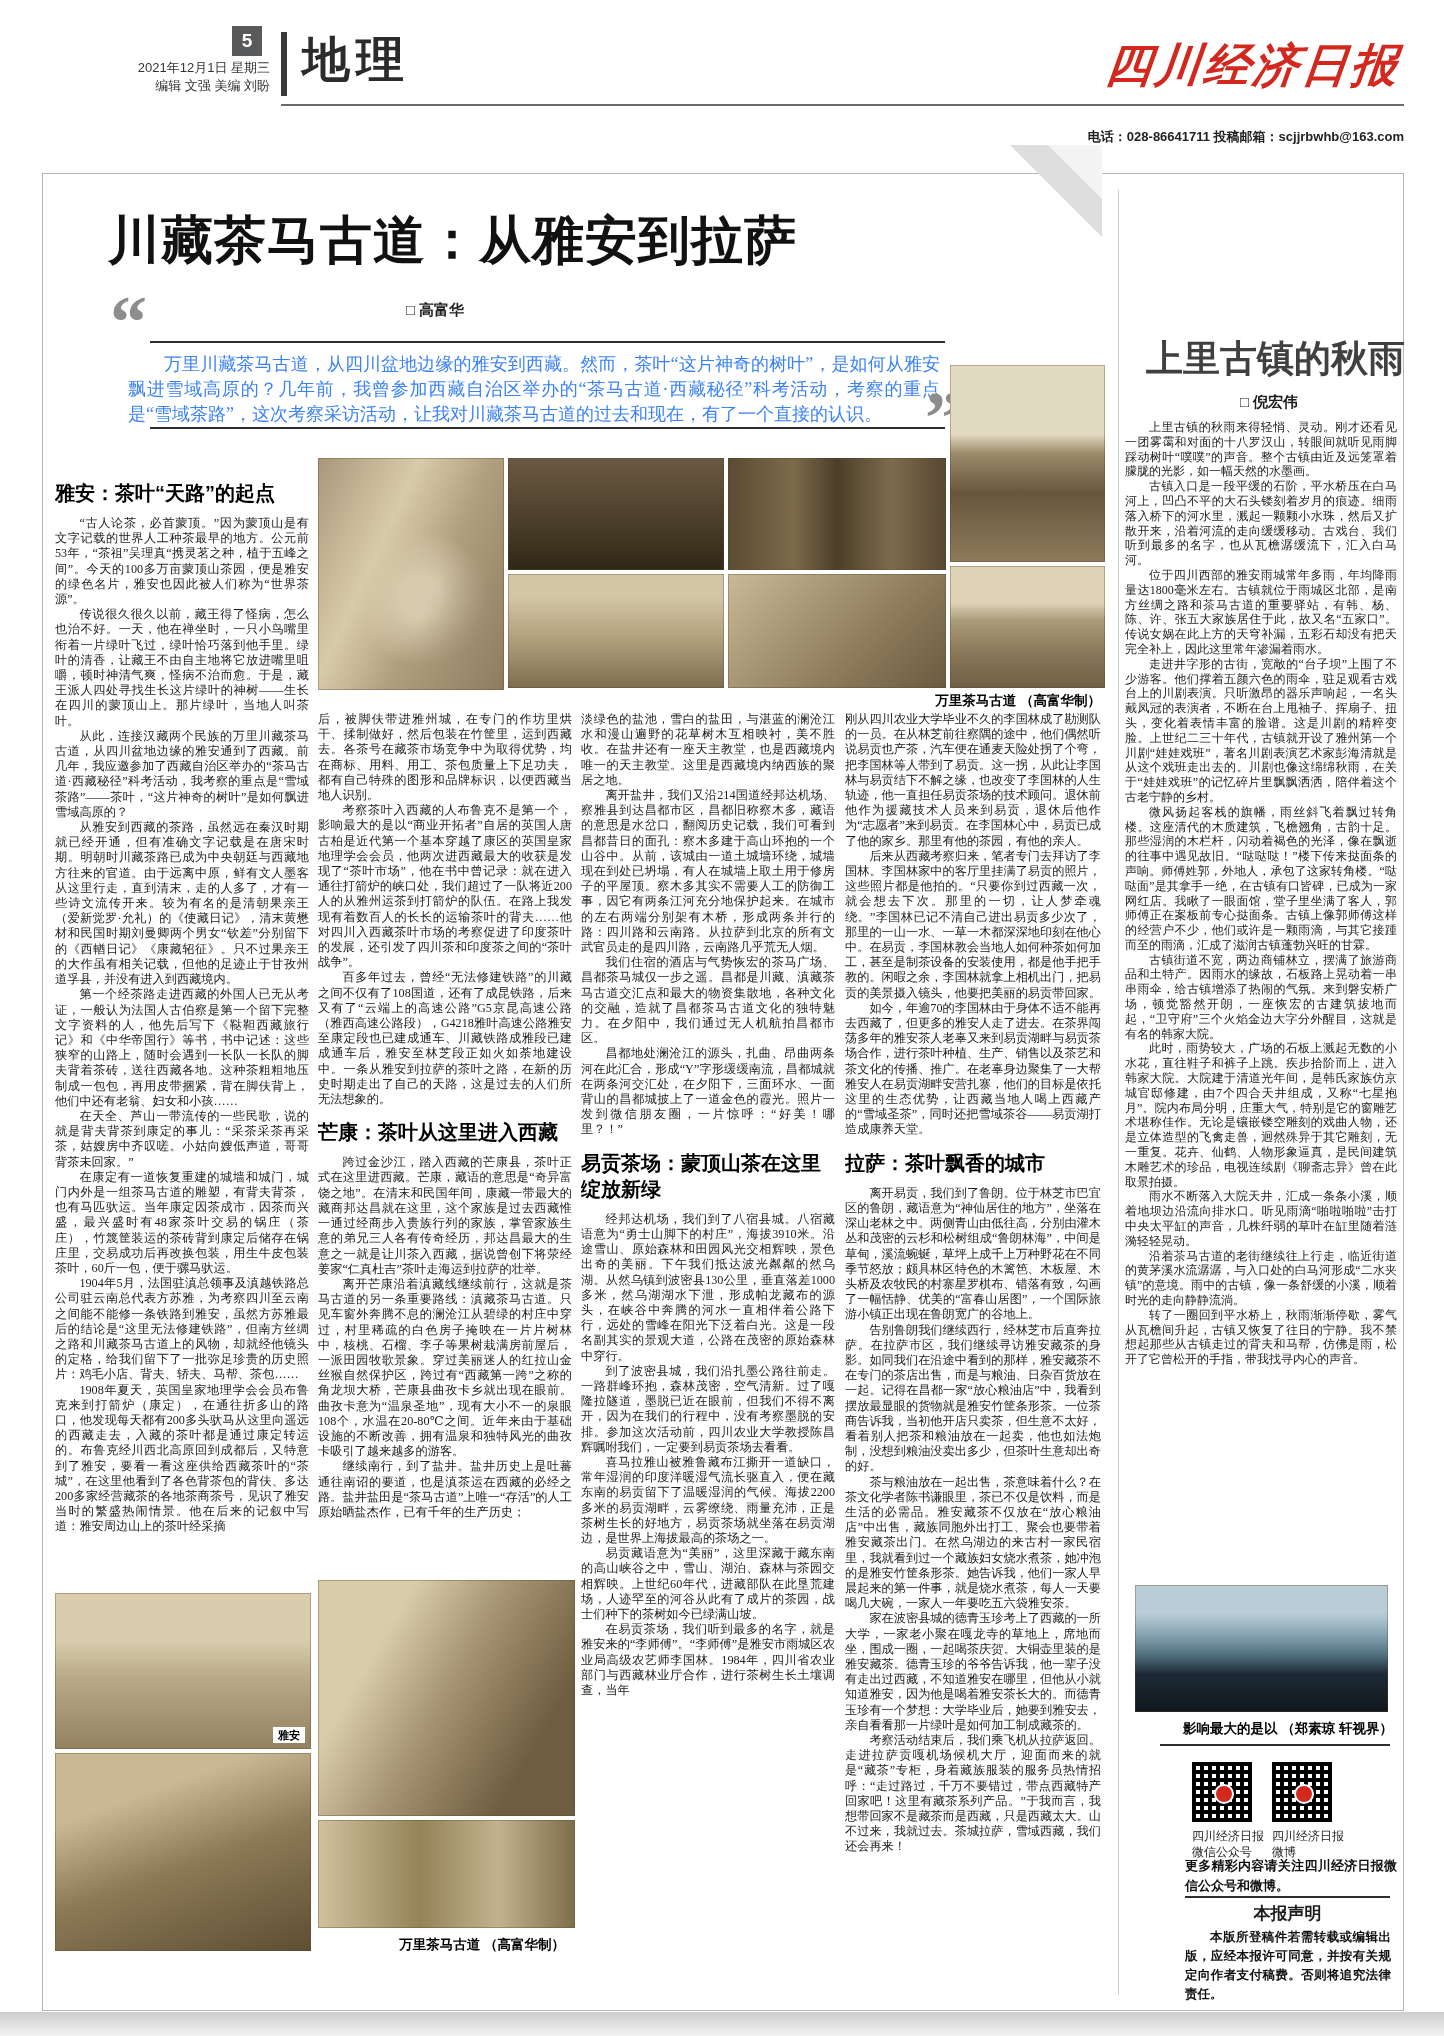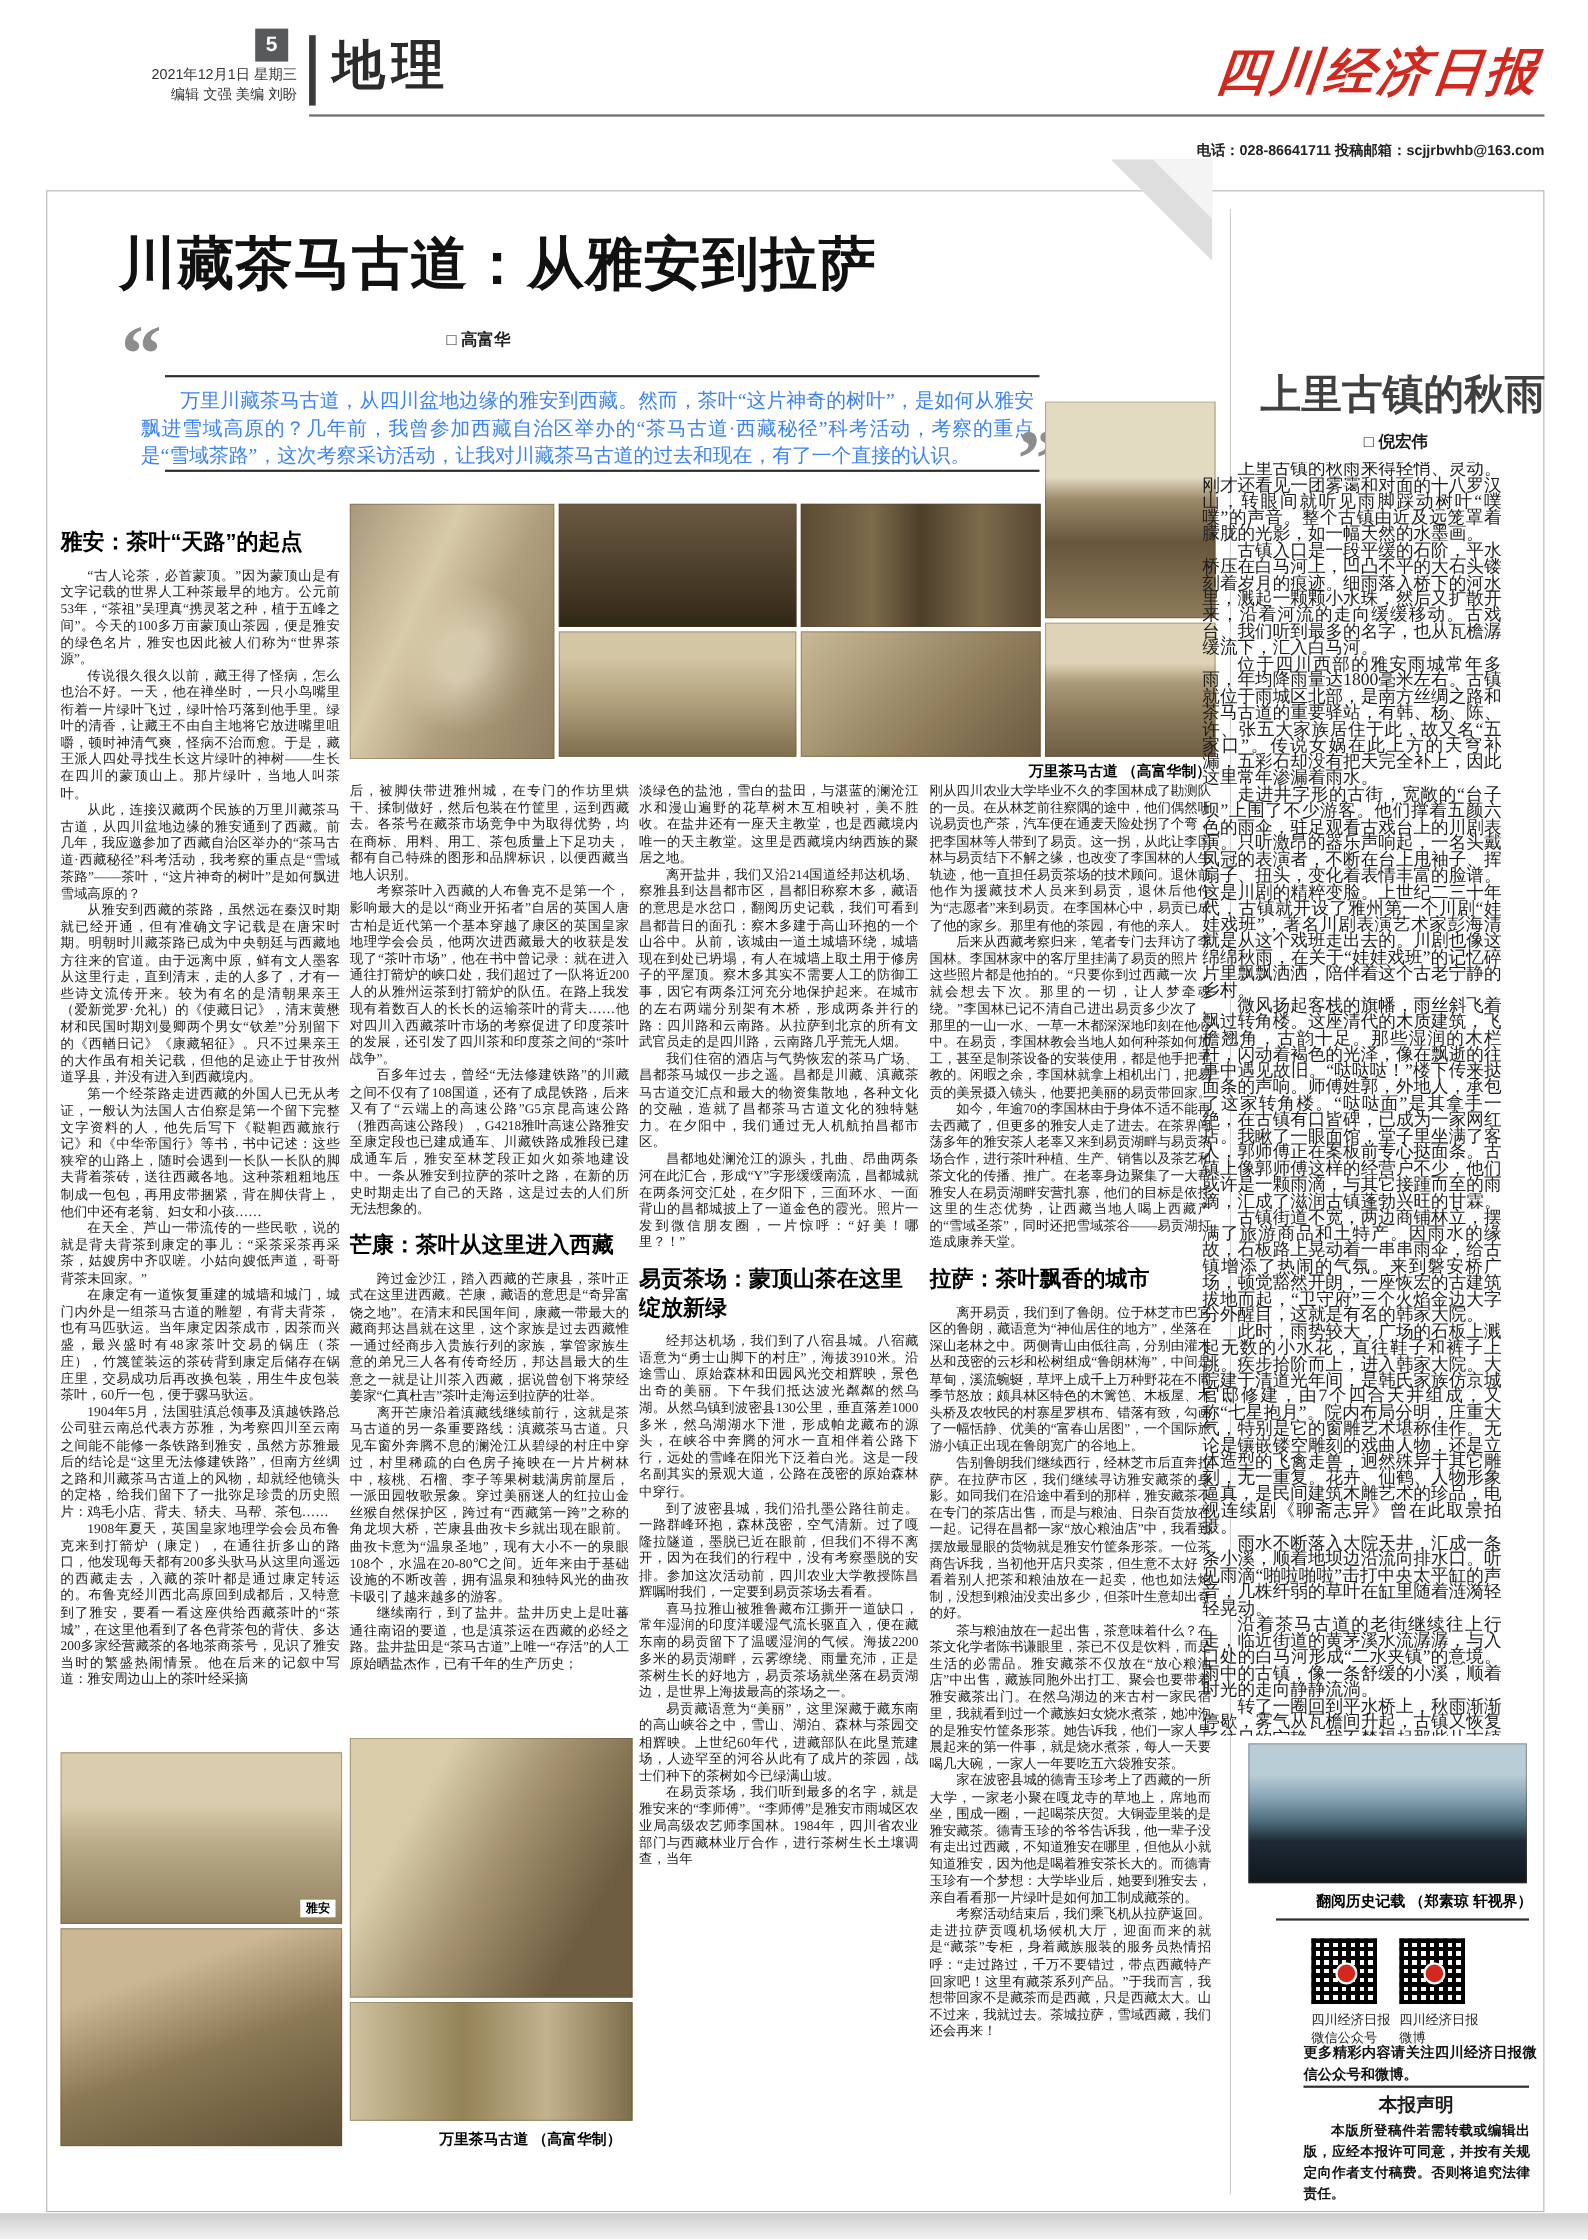--- a/index.html
+++ b/index.html
@@ -39,21 +39,21 @@
   .col p.cont{text-indent:0;}
   .col .subhead{font:900 20px/26px "Liberation Sans","DejaVu Sans",sans-serif;color:#000;
                 margin:12px 0 10px 0;text-indent:0;text-align:left;}
   .c1{left:55px;top:468px;width:254px;height:1106px;}
   .c2{left:318px;top:712px;width:254px;height:862px;}
   .c3{left:581px;top:712px;width:254px;height:1292px;}
   .c4{left:845px;top:712px;width:256px;height:1292px;}
   
   .r-title{left:1133px;top:336px;width:272px;text-align:right;font:900 37px/46px "Liberation Sans","DejaVu Sans",sans-serif;color:#404040;}
   .r-byline{left:1133px;top:392px;width:272px;text-align:center;font:bold 15px/20px "Liberation Sans",sans-serif;}
-  .rcol{left:1093px;top:420px;width:272px;height:1158px;font-size:16px;line-height:14.8px;text-align:justify;overflow:hidden;}
+  .rcol{left:1125px;top:420px;width:272px;height:1158px;font-size:12px;line-height:14.8px;text-align:justify;overflow:hidden;}
   .rcol p{margin:0;text-indent:2em;}
   
   .ph{background:#c9b894;box-shadow:inset 0 0 0 1px rgba(90,70,40,.35);}
   .ph-a{left:318px;top:458px;width:186px;height:232px;
         background:linear-gradient(115deg,#a8977a 0%,#d8cba9 35%,#93826332 60%,#8d7c5e 100%),
                    radial-gradient(circle at 55% 60%,#e6dcc0 0 12%,transparent 40%),#b7a685;}
   .ph-b{left:508px;top:458px;width:216px;height:112px;
         background:linear-gradient(180deg,#6b5a43,#433823 70%,#2f2716),#554834;}
   .ph-c{left:508px;top:574px;width:216px;height:114px;
         background:linear-gradient(180deg,#d3c6a4 20%,#b2a27e 55%,#7e6d4e),#c0b08c;}
@@ -195,21 +195,21 @@
     <p>位于四川西部的雅安雨城常年多雨，年均降雨量达1800毫米左右。古镇就位于雨城区北部，是南方丝绸之路和茶马古道的重要驿站，有韩、杨、陈、许、张五大家族居住于此，故又名“五家口”。传说女娲在此上方的天穹补漏，五彩石却没有把天完全补上，因此这里常年渗漏着雨水。</p>
     <p>走进井字形的古街，宽敞的“台子坝”上围了不少游客。他们撑着五颜六色的雨伞，驻足观看古戏台上的川剧表演。只听激昂的器乐声响起，一名头戴凤冠的表演者，不断在台上甩袖子、挥扇子、扭头，变化着表情丰富的脸谱。这是川剧的精粹变脸。上世纪二三十年代，古镇就开设了雅州第一个川剧“娃娃戏班”，著名川剧表演艺术家彭海清就是从这个戏班走出去的。川剧也像这绵绵秋雨，在关于“娃娃戏班”的记忆碎片里飘飘洒洒，陪伴着这个古老宁静的乡村。</p>
     <p>微风扬起客栈的旗幡，雨丝斜飞着飘过转角楼。这座清代的木质建筑，飞檐翘角，古韵十足。那些湿润的木栏杆，闪动着褐色的光泽，像在飘逝的往事中遇见故旧。“哒哒哒！”楼下传来挞面条的声响。师傅姓郭，外地人，承包了这家转角楼。“哒哒面”是其拿手一绝，在古镇有口皆碑，已成为一家网红店。我瞅了一眼面馆，堂子里坐满了客人，郭师傅正在案板前专心挞面条。古镇上像郭师傅这样的经营户不少，他们或许是一颗雨滴，与其它接踵而至的雨滴，汇成了滋润古镇蓬勃兴旺的甘霖。</p>
     <p>古镇街道不宽，两边商铺林立，摆满了旅游商品和土特产。因雨水的缘故，石板路上晃动着一串串雨伞，给古镇增添了热闹的气氛。来到磐安桥广场，顿觉豁然开朗，一座恢宏的古建筑拔地而起，“卫守府”三个火焰金边大字分外醒目，这就是有名的韩家大院。</p>
     <p>此时，雨势较大，广场的石板上溅起无数的小水花，直往鞋子和裤子上跳。疾步拾阶而上，进入韩家大院。大院建于清道光年间，是韩氏家族仿京城官邸修建，由7个四合天井组成，又称“七星抱月”。院内布局分明，庄重大气，特别是它的窗雕艺术堪称佳作。无论是镶嵌镂空雕刻的戏曲人物，还是立体造型的飞禽走兽，迥然殊异于其它雕刻，无一重复。花卉、仙鹤、人物形象逼真，是民间建筑木雕艺术的珍品，电视连续剧《聊斋志异》曾在此取景拍摄。</p>
     <p>雨水不断落入大院天井，汇成一条条小溪，顺着地坝边沿流向排水口。听见雨滴“啪啦啪啦”击打中央太平缸的声音，几株纤弱的草叶在缸里随着涟漪轻轻晃动。</p>
     <p>沿着茶马古道的老街继续往上行走，临近街道的黄茅溪水流潺潺，与入口处的白马河形成“二水夹镇”的意境。雨中的古镇，像一条舒缓的小溪，顺着时光的走向静静流淌。</p>
     <p>转了一圈回到平水桥上，秋雨渐渐停歇，雾气从瓦檐间升起，古镇又恢复了往日的宁静。我不禁想起那些从古镇走过的背夫和马帮，仿佛是雨，松开了它曾松开的手指，带我找寻内心的声音。</p>
   </div>
 <div class="abs ph ph-l"></div>
-<div class="abs cap cap-r">翻阅历史记载 （郑素琼 轩视界）</div>
+<div class="abs cap cap-r">影响最大的是以 （郑素琼 轩视界）</div>
 
 <div class="abs r-rule1"></div>
 <div class="qr qr1"></div>
 <div class="qr qr2"></div>
 <div class="abs qr-label" style="left:1192px;top:1828px;">
   <div>四川经济日报</div>
     <div>微信公众号</div>
 </div>
 <div class="abs qr-label" style="left:1272px;top:1828px;">
   <div>四川经济日报</div>

